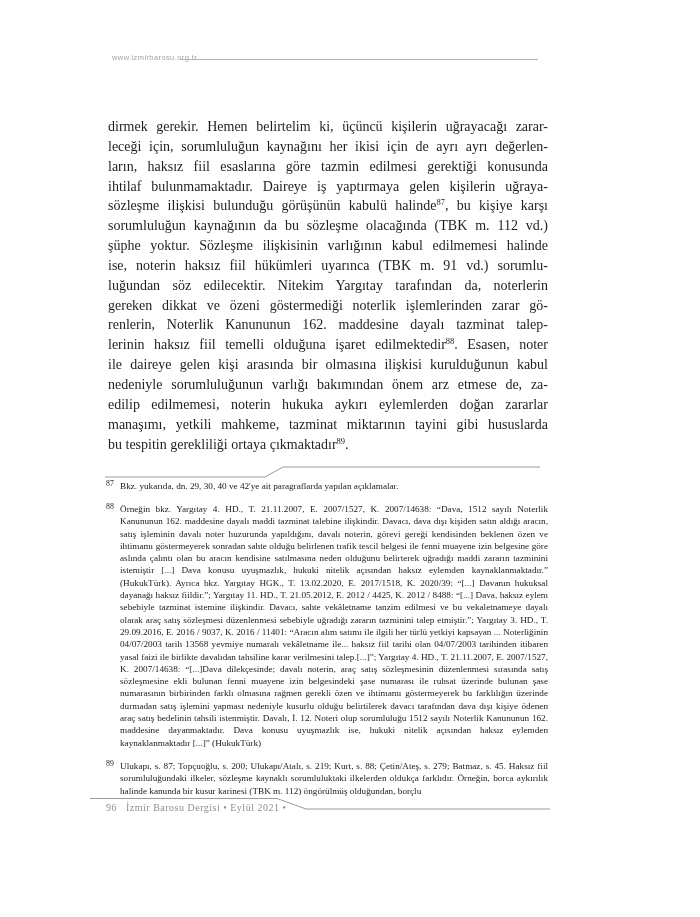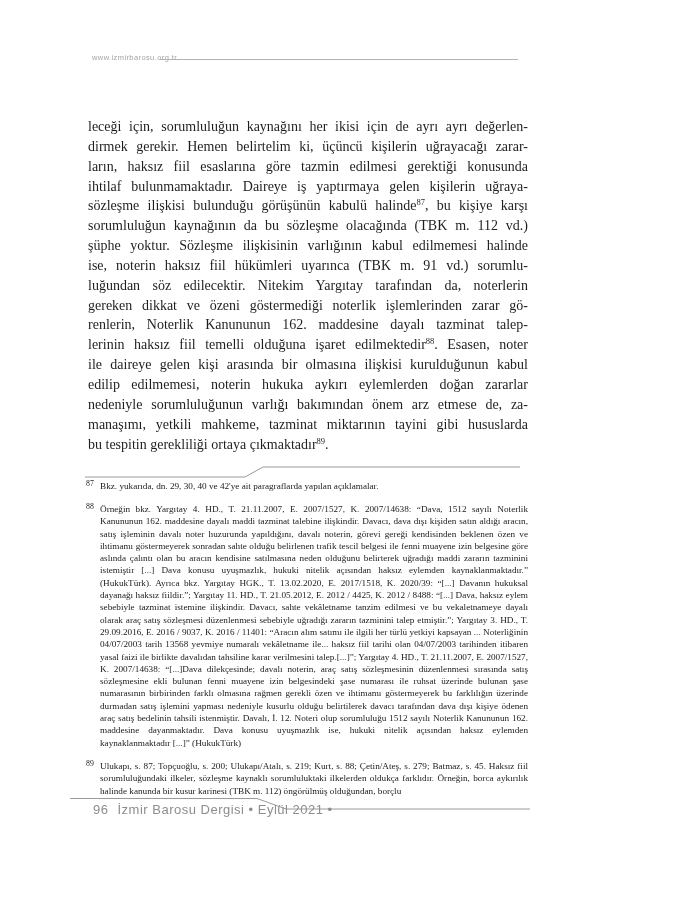--- a/index.html
+++ b/index.html
@@ -1,64 +1,64 @@
 <!DOCTYPE html>
 <html><head>
 <meta charset="utf-8">
 <style>
   html,body{margin:0;padding:0;background:#ffffff;}
   .page{position:relative;width:640px;height:917px;background:#ffffff;overflow:hidden;
-        font-family:"Liberation Serif", serif;}
+        font-family:"Liberation Serif", serif;margin-left:20px;}
   
   .header-url{position:absolute;left:92px;top:53px;font-family:"Liberation Sans",sans-serif;
         font-size:7.5px;letter-spacing:.4px;color:#a4a4a4;}
   .header-rule{position:absolute;left:160px;top:59px;width:358px;height:1px;background:#b3b3b3;}
   
   .body-block{position:absolute;left:88px;top:117px;width:440px;color:#1e1e1e;}
   .bline{font-size:14px;line-height:19.85px;height:19.85px;white-space:normal;
         text-align:justify;text-justify:inter-word;overflow:visible;}
   .bline.just{text-align-last:justify;}
   .bline sup{font-size:8.5px;line-height:0;vertical-align:baseline;position:relative;top:-5px;}
   
   .rule-svg{position:absolute;left:0;top:0;width:700px;height:917px;pointer-events:none;}
   
   .footnotes{position:absolute;left:86px;width:442px;color:#222222;}
   .fn{position:absolute;left:0;width:442px;padding-left:14px;box-sizing:border-box;
         font-size:9.2px;line-height:12.3px;text-align:justify;text-justify:inter-word;}
   .fn .fn-num{position:absolute;left:0;top:-2px;font-size:7.8px;font-style:normal;color:#222;}
   .fn .it{}
   
-  .footer-text{position:absolute;left:93px;top:802px;font-family:Liberation Sans, sans-serif;
-        font-size:13px;letter-spacing:.5px;color:#8d8d8d;white-space:nowrap;}
+  .footer-text{position:absolute;left:86px;top:802px;font-family:Liberation Serif, serif;
+        font-size:10px;letter-spacing:.5px;color:#8d8d8d;white-space:nowrap;}
   .footer-text .pg{margin-right:9px;}
 </style>
 </head>
 <body>
 
 <div class="page">
 
   <span class="header-url">www.izmirbarosu.org.tr</span>
   <div class="header-rule"></div>
 
   <div class="body-block" id="body-block">
+      <div class="bline just">dirmek gerekir. Hemen belirtelim ki, üçüncü kişilerin uğrayacağı zarar-</div>
       <div class="bline just">leceği için, sorumluluğun kaynağını her ikisi için de ayrı ayrı değerlen-</div>
-      <div class="bline just">dirmek gerekir. Hemen belirtelim ki, üçüncü kişilerin uğrayacağı zarar-</div>
       <div class="bline just">ların, haksız fiil esaslarına göre tazmin edilmesi gerektiği konusunda</div>
       <div class="bline just">ihtilaf bulunmamaktadır. Daireye iş yaptırmaya gelen kişilerin uğraya-</div>
       <div class="bline just">sözleşme ilişkisi bulunduğu görüşünün kabulü halinde<sup>87</sup>, bu kişiye karşı</div>
       <div class="bline just">sorumluluğun kaynağının da bu sözleşme olacağında (TBK m. 112 vd.)</div>
       <div class="bline just">şüphe yoktur. Sözleşme ilişkisinin varlığının kabul edilmemesi halinde</div>
       <div class="bline just">ise, noterin haksız fiil hükümleri uyarınca (TBK m. 91 vd.) sorumlu-</div>
       <div class="bline just">luğundan söz edilecektir. Nitekim Yargıtay tarafından da, noterlerin</div>
       <div class="bline just">gereken dikkat ve özeni göstermediği noterlik işlemlerinden zarar gö-</div>
       <div class="bline just">renlerin, Noterlik Kanununun 162. maddesine dayalı tazminat talep-</div>
       <div class="bline just">lerinin haksız fiil temelli olduğuna işaret edilmektedir<sup>88</sup>. Esasen, noter</div>
       <div class="bline just">ile daireye gelen kişi arasında bir olmasına ilişkisi kurulduğunun kabul</div>
+      <div class="bline just">nedeniyle sorumluluğunun varlığı bakımından önem arz etmese de, za-</div>
       <div class="bline just">edilip edilmemesi, noterin hukuka aykırı eylemlerden doğan zararlar</div>
-      <div class="bline just">nedeniyle sorumluluğunun varlığı bakımından önem arz etmese de, za-</div>
       <div class="bline just">manaşımı, yetkili mahkeme, tazminat miktarının tayini gibi hususlarda</div>
       <div class="bline">bu tespitin gerekliliği ortaya çıkmaktadır<sup>89</sup>.</div>
     </div>
 
   <svg class="rule-svg" viewBox="0 0 700 917" xmlns="http://www.w3.org/2000/svg">
     <polyline id="fn-rule" fill="none" stroke="#9a9a9a" stroke-width="1" points="85,477 245,477 263,467 520,467"></polyline>
     <polyline id="ft-rule" fill="none" stroke="#9a9a9a" stroke-width="1" points="70,798.5 257,798.5 286,809 530,809"></polyline>
   </svg>
 
   <div class="footnotes" id="footnotes">

